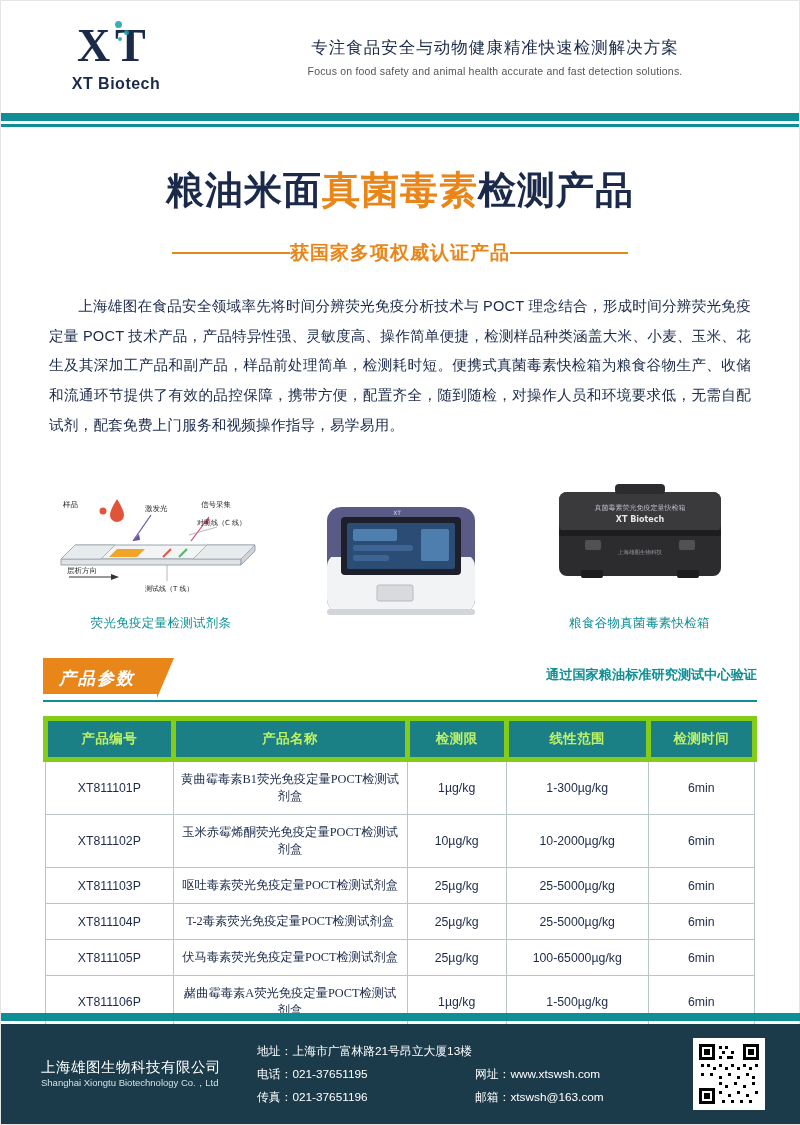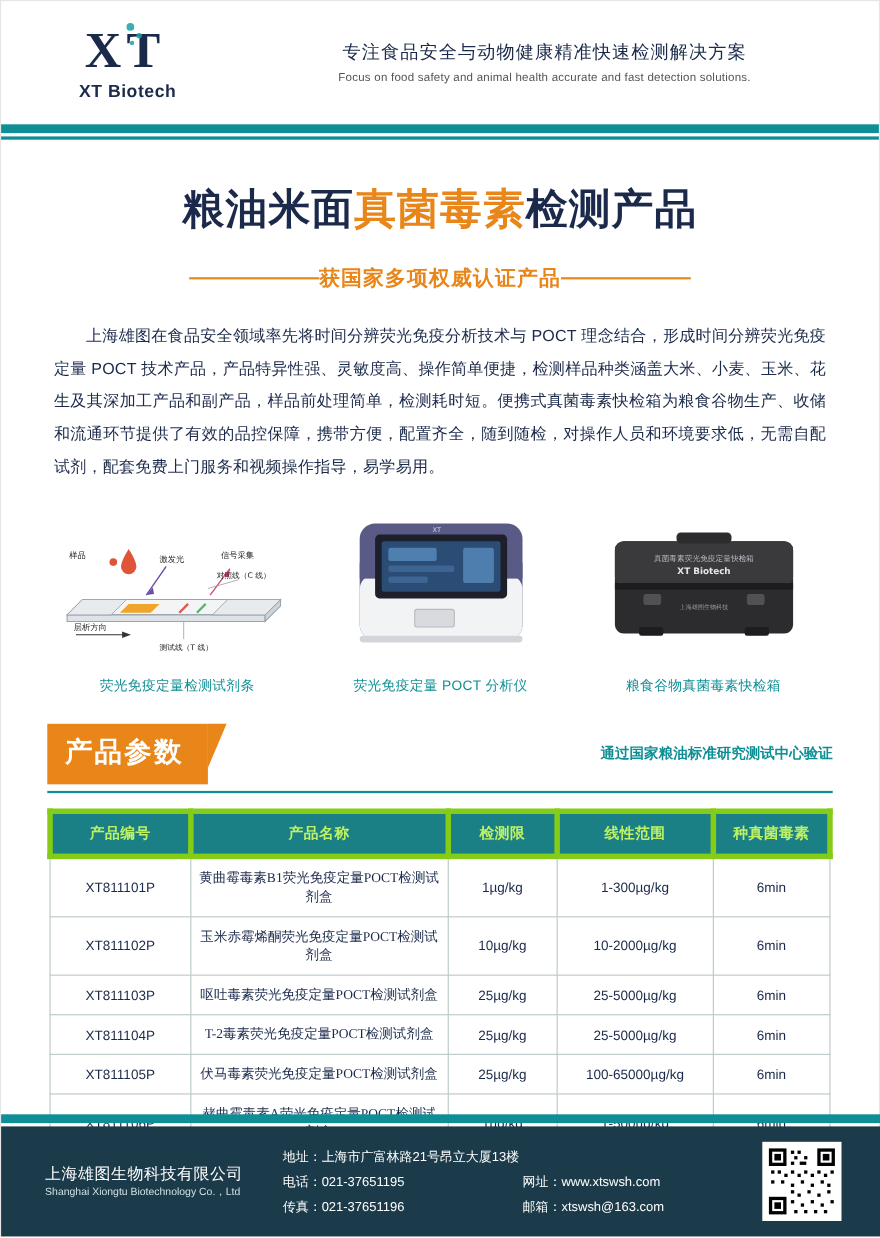--- a/index.html
+++ b/index.html
@@ -92,22 +92,22 @@
   .strip-svg { display: block; margin: 0 auto; }
   .device-svg { display: block; margin: 0 auto; }
   .case-svg { display: block; margin: 0 auto; }
 
   
   .params-row {
     margin: 26px 42px 0 42px;
     display: flex; align-items: center;
   }
   .params-tag {
-    background: #e8861a; color: #fff; font-size: 25px; font-weight: bold;
-    padding: 9px 22px 13px 16px; letter-spacing: 2px; position: relative;
+    background: #e8861a; color: #fff; font-size: 17px; font-weight: bold;
+    padding: 9px 22px 4px 16px; letter-spacing: 2px; position: relative; font-style: italic;
   }
   .params-tag:after {
     content: ""; position: absolute; right: -17px; top: 0;
     border-top: 40px solid #e8861a;
     border-right: 17px solid transparent;
   }
   .params-cert {
     flex: 1; text-align: right; font-size: 13.2px; font-weight: bold;
     color: #0f8f95; padding-bottom: 2px;
   }
@@ -250,21 +250,20 @@
         <rect x="30" y="20" width="120" height="58" rx="4" fill="#1d1f2b"></rect>
         <rect x="36" y="26" width="108" height="46" rx="2" fill="#2b4c74"></rect>
         <rect x="42" y="32" width="44" height="12" rx="2" fill="#4e7fae"></rect>
         <rect x="42" y="48" width="60" height="6" rx="2" fill="#3d6493"></rect>
         <rect x="42" y="58" width="36" height="6" rx="2" fill="#3d6493"></rect>
         <rect x="110" y="32" width="28" height="32" rx="2" fill="#5d94c6" opacity=".7"></rect>
         <rect x="66" y="88" width="36" height="16" rx="2" fill="#d8dade" stroke="#b7bac0"></rect>
         <rect x="16" y="112" width="148" height="6" rx="3" fill="#d2d5da"></rect>
         <text x="86" y="18" font-size="6" fill="#cfd3e0" text-anchor="middle" font-family="DejaVu Sans">XT</text>
       </svg>
-      <div class="prod-caption">荧光免疫定量 POCT 分析仪</div>
     </div>
 
     <div class="prod">
       <svg class="case-svg" width="190" height="135" viewBox="0 0 190 135">
         <rect x="14" y="26" width="162" height="84" rx="8" fill="#2c2c2e"></rect>
         <rect x="14" y="26" width="162" height="40" rx="8" fill="#3a3a3d"></rect>
         <rect x="14" y="64" width="162" height="6" fill="#1d1d1f"></rect>
         <rect x="70" y="18" width="50" height="10" rx="4" fill="#2c2c2e"></rect>
         <rect x="36" y="104" width="22" height="8" rx="2" fill="#1d1d1f"></rect>
         <rect x="132" y="104" width="22" height="8" rx="2" fill="#1d1d1f"></rect>
@@ -285,21 +284,21 @@
   </div>
   <div class="params-underline"></div>
 
   <table>
     <thead>
       <tr>
         <th style="width:18%">产品编号</th>
         <th style="width:33%">产品名称</th>
         <th style="width:14%">检测限</th>
         <th style="width:20%">线性范围</th>
-        <th style="width:15%">种真菌毒素</th>
+        <th style="width:15%">检测时间</th>
       </tr>
     </thead>
     <tbody>
       <tr>
         <td>XT811101P</td>
         <td class="name">黄曲霉毒素B1荧光免疫定量POCT检测试剂盒</td>
         <td>1µg/kg</td>
         <td>1-300µg/kg</td>
         <td>6min</td>
       </tr>

